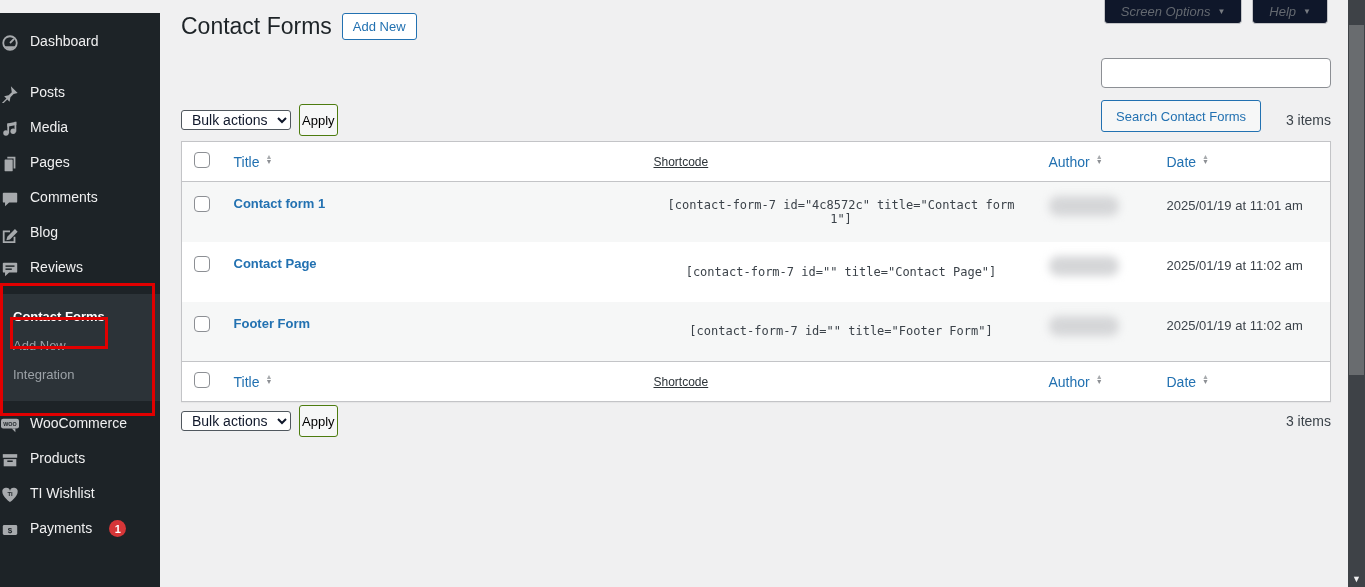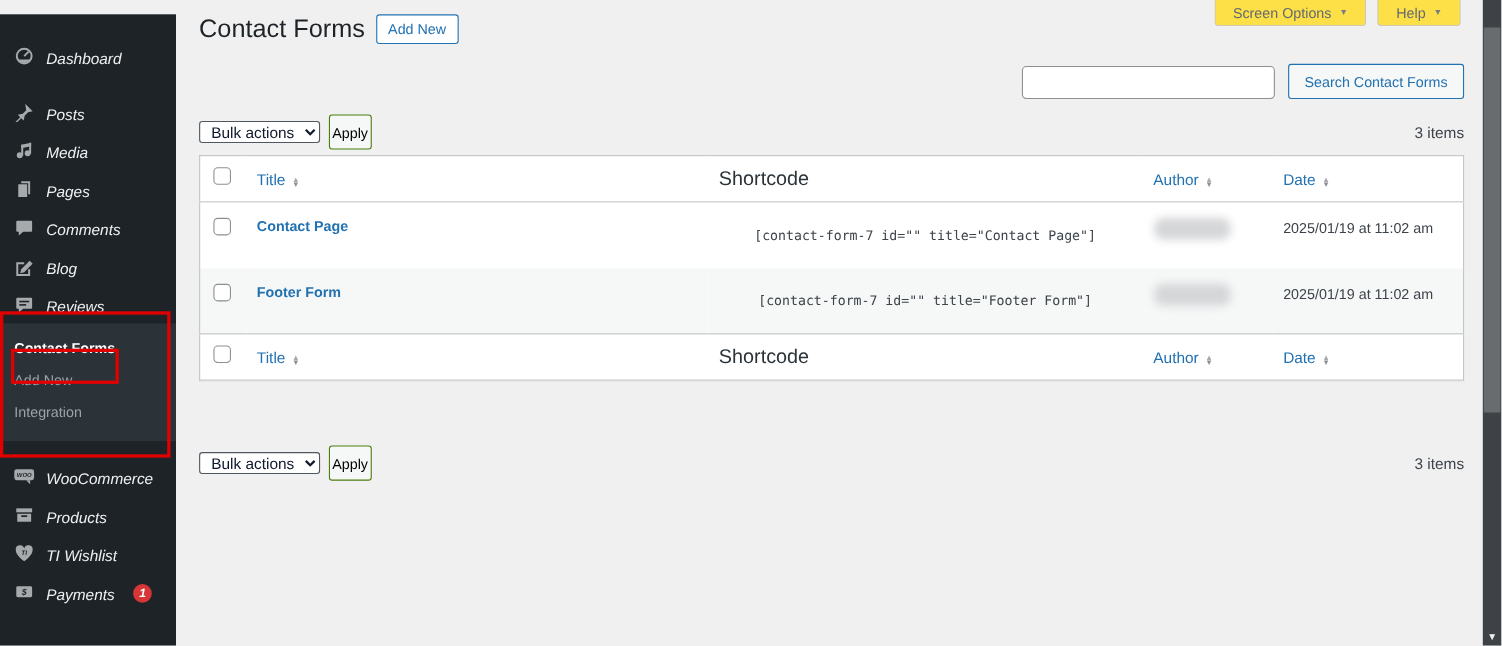--- a/index.html
+++ b/index.html
@@ -10,23 +10,23 @@
     font-family:"Liberation Sans", sans-serif;
     font-size:13px; color:#3c434a;
   }
 
   
   .sidebar {
     position:absolute; left:0; top:13px; width:160px; height:574px;
     background:#1d2327; padding-top:20px; color:#f0f0f1;
   }
   .menu-item {
-    display:flex; align-items:flex-end; gap:10px;
-    height:28px; margin-bottom:7px; padding:0 12px;
-    font-size:14px; cursor:pointer; position:relative;font-style:italic;
+    display:flex; align-items:flex-start; gap:10px;
+    height:28px; margin-bottom:7px; padding:0 0;
+    font-size:14px; cursor:pointer; position:relative;
   }
   .menu-item .mi { width:20px; height:20px; display:flex; align-items:center; justify-content:center; flex:0 0 20px; }
   .menu-item svg { display:block; }
   .sep { height:16px; }
   .menu-item.active { background:#2271b1; color:#fff; margin-bottom:0; height:30px; }
   .menu-item.active .arrow {
     position:absolute; right:2px; top:50%; margin-top:-7px;
     width:0; height:0;
     border-top:7px solid transparent; border-bottom:7px solid transparent;
     border-right:8px solid #1d2327;
@@ -46,36 +46,36 @@
   
   .anno { position:absolute; border:3px solid #e10000; pointer-events:none; z-index:50; }
   .anno-big   { left:0; top:283px; width:155px; height:133px; }
   .anno-small { left:10px; top:317px; width:98px; height:32px; }
 
   
   .content { position:absolute; left:160px; top:0; right:17px; bottom:0; }
 
   .top-tabs { position:absolute; top:0; right:20px; display:flex; gap:10px; z-index:5; }
   .top-tab {
-    background:#fde047; border:1px solid #c3c4c7; border-top:none;
+    background:#0f172a; border:1px solid #c3c4c7; border-top:none;
     border-radius:0 0 4px 4px; color:#646970;
     padding:4px 16px 5px; font-size:13px; cursor:pointer;
-    display:flex; align-items:center; gap:7px; height:24px;
+    display:flex; align-items:center; gap:7px; height:24px;font-style:italic;
   }
   .top-tab .caret { font-size:8px; color:#787c82; }
 
   .title-row { position:absolute; left:21px; top:12px; display:flex; align-items:center; gap:10px; }
   h1.page-title { font-size:23px; font-weight:400; color:#1d2327; line-height:29px; }
   .btn-secondary {
     background:#fff; border:1px solid #2271b1; border-radius:3px;
     color:#2271b1; font-size:13px; padding:5px 10px; cursor:pointer;
     font-family:"Liberation Sans", sans-serif;
   }
 
-  .search-row { position:absolute; top:58px; right:17px; display:flex; gap:12px; align-items:flex-end; }
+  .search-row { position:absolute; top:58px; right:17px; display:flex; gap:12px; align-items:flex-start;flex-direction:column; }
   .search-input {
     width:230px; height:30px; background:#fff;
     border:1px solid #8c8f94; border-radius:4px; padding:0 8px; font-size:14px;
   }
   .btn-search { height:32px; padding:0 14px; font-size:13px; background:#f6f7f7;
     border:1px solid #2271b1; border-radius:3px; color:#2271b1; cursor:pointer;
     font-family:"Liberation Sans", sans-serif; }
 
   .tablenav { position:absolute; left:21px; right:17px; height:32px;
     display:flex; align-items:center; justify-content:space-between; }
@@ -99,23 +99,23 @@
     border:1px solid #c3c4c7; box-shadow:0 1px 1px rgba(0,0,0,.04);
   }
   .list-table thead tr { border-bottom:1px solid #c3c4c7; }
   .list-table tfoot tr { border-top:1px solid #c3c4c7; }
   .list-table th, .list-table td { text-align:left; font-weight:normal; }
   .col-check { width:42px; padding:10px 0 10px 12px; vertical-align:top; }
   .col-title { width:420px; padding:10px; }
   .col-shortcode { width:395px; padding:10px; }
   .col-author { width:118px; padding:10px; }
   .col-date { width:auto; padding:10px; }
-  thead .col-shortcode, tfoot .col-shortcode { color:#2c3338; font-size:18px; }
+  thead .col-shortcode, tfoot .col-shortcode { color:#2c3338; font-size:12px;text-decoration:underline; }
   .sortable { color:#2271b1; text-decoration:none; font-size:14px; cursor:pointer;
-    display:inline-flex; align-items:flex-end; gap:6px; }
+    display:inline-flex; align-items:flex-start; gap:6px; }
   .sort-ind { display:inline-flex; flex-direction:column; line-height:5px; }
   .sort-ind .up { font-size:7px; color:#a7aaad; }
   .sort-ind .dn { font-size:7px; color:#8c8f94; }
   tbody tr { height:60px; }
   tbody tr.alt { background:#f6f7f7; }
   tbody .col-check, tbody .col-title, tbody .col-author, tbody .col-date { vertical-align:top; padding-top:14px; }
   tbody .col-shortcode { vertical-align:middle; }
   .row-title { color:#2271b1; font-weight:bold; font-size:13px; text-decoration:none; cursor:pointer; }
   .shortcode {
     font-family:"DejaVu Sans Mono", monospace; font-size:12px; color:#3c434a;
@@ -341,20 +341,29 @@
               <span>Date</span>
               <span class="sort-ind">
                   <span class="up">▲</span>
                   <span class="dn">▼</span>
                 </span>
             </a>
           </th>
         </tr>
       </thead>
       <tbody>
+        <tr class="alt">
+          <td class="col-check"><input type="checkbox" style=""></td>
+          <td class="col-title"><a class="row-title">Contact form 1</a></td>
+          <td class="col-shortcode">
+              <span class="shortcode">[contact-form-7 id="4c8572c" title="Contact form 1"]</span>
+            </td>
+          <td class="col-author"><span class="author-blur"></span></td>
+          <td class="col-date"><span class="date-text">2025/01/19 at 11:01 am</span></td>
+        </tr>
         <tr>
           <td class="col-check"><input type="checkbox" style=""></td>
           <td class="col-title"><a class="row-title">Contact Page</a></td>
           <td class="col-shortcode">
               <span class="shortcode">[contact-form-7 id="" title="Contact Page"]</span>
             </td>
           <td class="col-author"><span class="author-blur"></span></td>
           <td class="col-date"><span class="date-text">2025/01/19 at 11:02 am</span></td>
         </tr>
         <tr class="alt">

